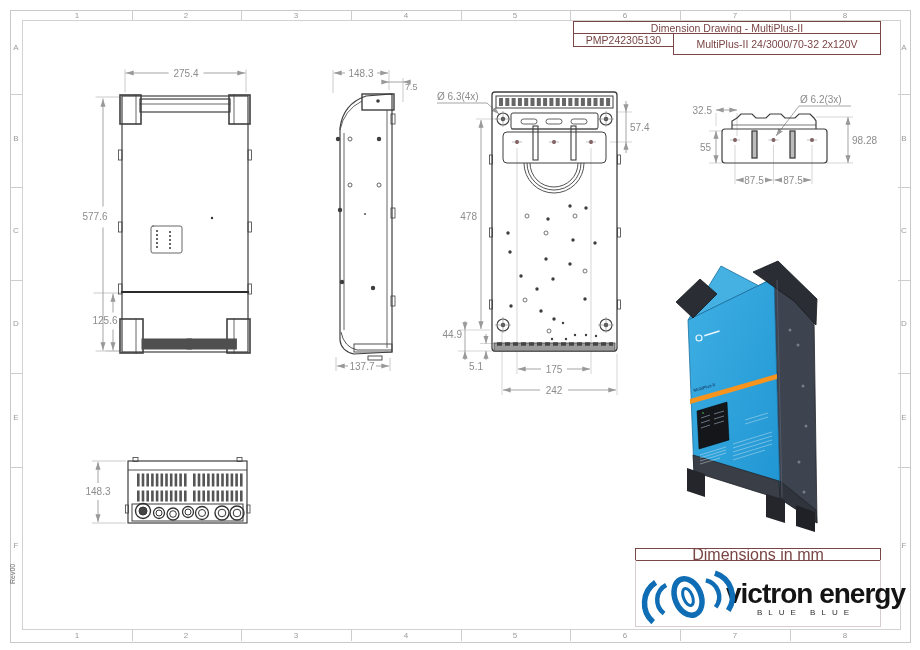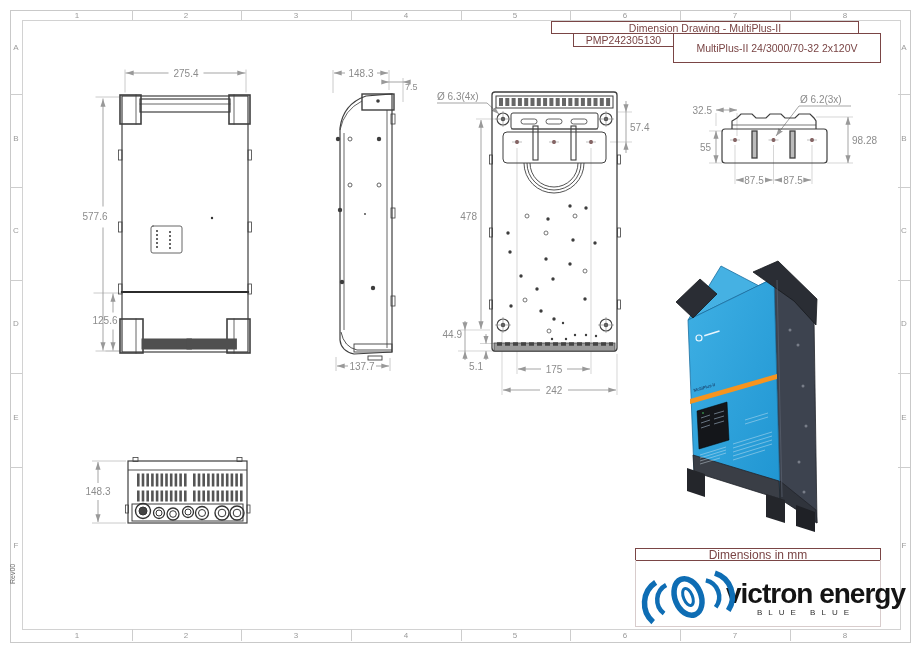--- a/index.html
+++ b/index.html
@@ -73,25 +73,25 @@
 <div class="tick" style="left:10px;top:280px;width:12px;height:1px"></div>
 <div class="tick" style="left:10px;top:373px;width:12px;height:1px"></div>
 <div class="tick" style="left:10px;top:467px;width:12px;height:1px"></div>
 <div class="tick" style="left:898px;top:94px;width:12px;height:1px"></div>
 <div class="tick" style="left:898px;top:187px;width:12px;height:1px"></div>
 <div class="tick" style="left:898px;top:280px;width:12px;height:1px"></div>
 <div class="tick" style="left:898px;top:373px;width:12px;height:1px"></div>
 <div class="tick" style="left:898px;top:467px;width:12px;height:1px"></div>
 <div class="rev">Rev00</div>
 
-<div class="tb" style="left:551px;top:21px;width:308px;height:13px">Dimension Drawing - MultiPlus-II</div>
+<div class="tb" style="left:573px;top:21px;width:308px;height:13px">Dimension Drawing - MultiPlus-II</div>
 <div class="tb" style="left:573px;top:33px;width:101px;height:14px">PMP242305130</div>
-<div class="tb" style="left:673px;top:33px;width:208px;height:30px">MultiPlus-II 24/3000/70-32 2x120V</div>
-
-<div class="tb" style="left:635px;top:548px;width:246px;height:13px;font-size:12px">Dimensions in mm</div>
+<div class="tb" style="left:673px;top:33px;width:208px;height:22px">MultiPlus-II 24/3000/70-32 2x120V</div>
+
+<div class="tb" style="left:635px;top:548px;width:246px;height:13px;font-size:16px">Dimensions in mm</div>
 <div class="logo-box"></div>
 <div class="brand-text">victron energy</div>
 <div class="brand-tag">BLUE BLUE</div>
 
 <svg width="920" height="650" viewBox="0 0 920 650" style="position:absolute;left:0;top:0">
   <defs>
     <marker id="ar" viewBox="0 0 10 10" refX="9.5" refY="5" markerWidth="9" markerHeight="9" orient="auto-start-reverse">
       <path d="M0,1.8 L9.5,5 L0,8.2 z" fill="#999"></path>
     </marker>
     <linearGradient id="blueface" x1="0" y1="0" x2="1" y2="1">

